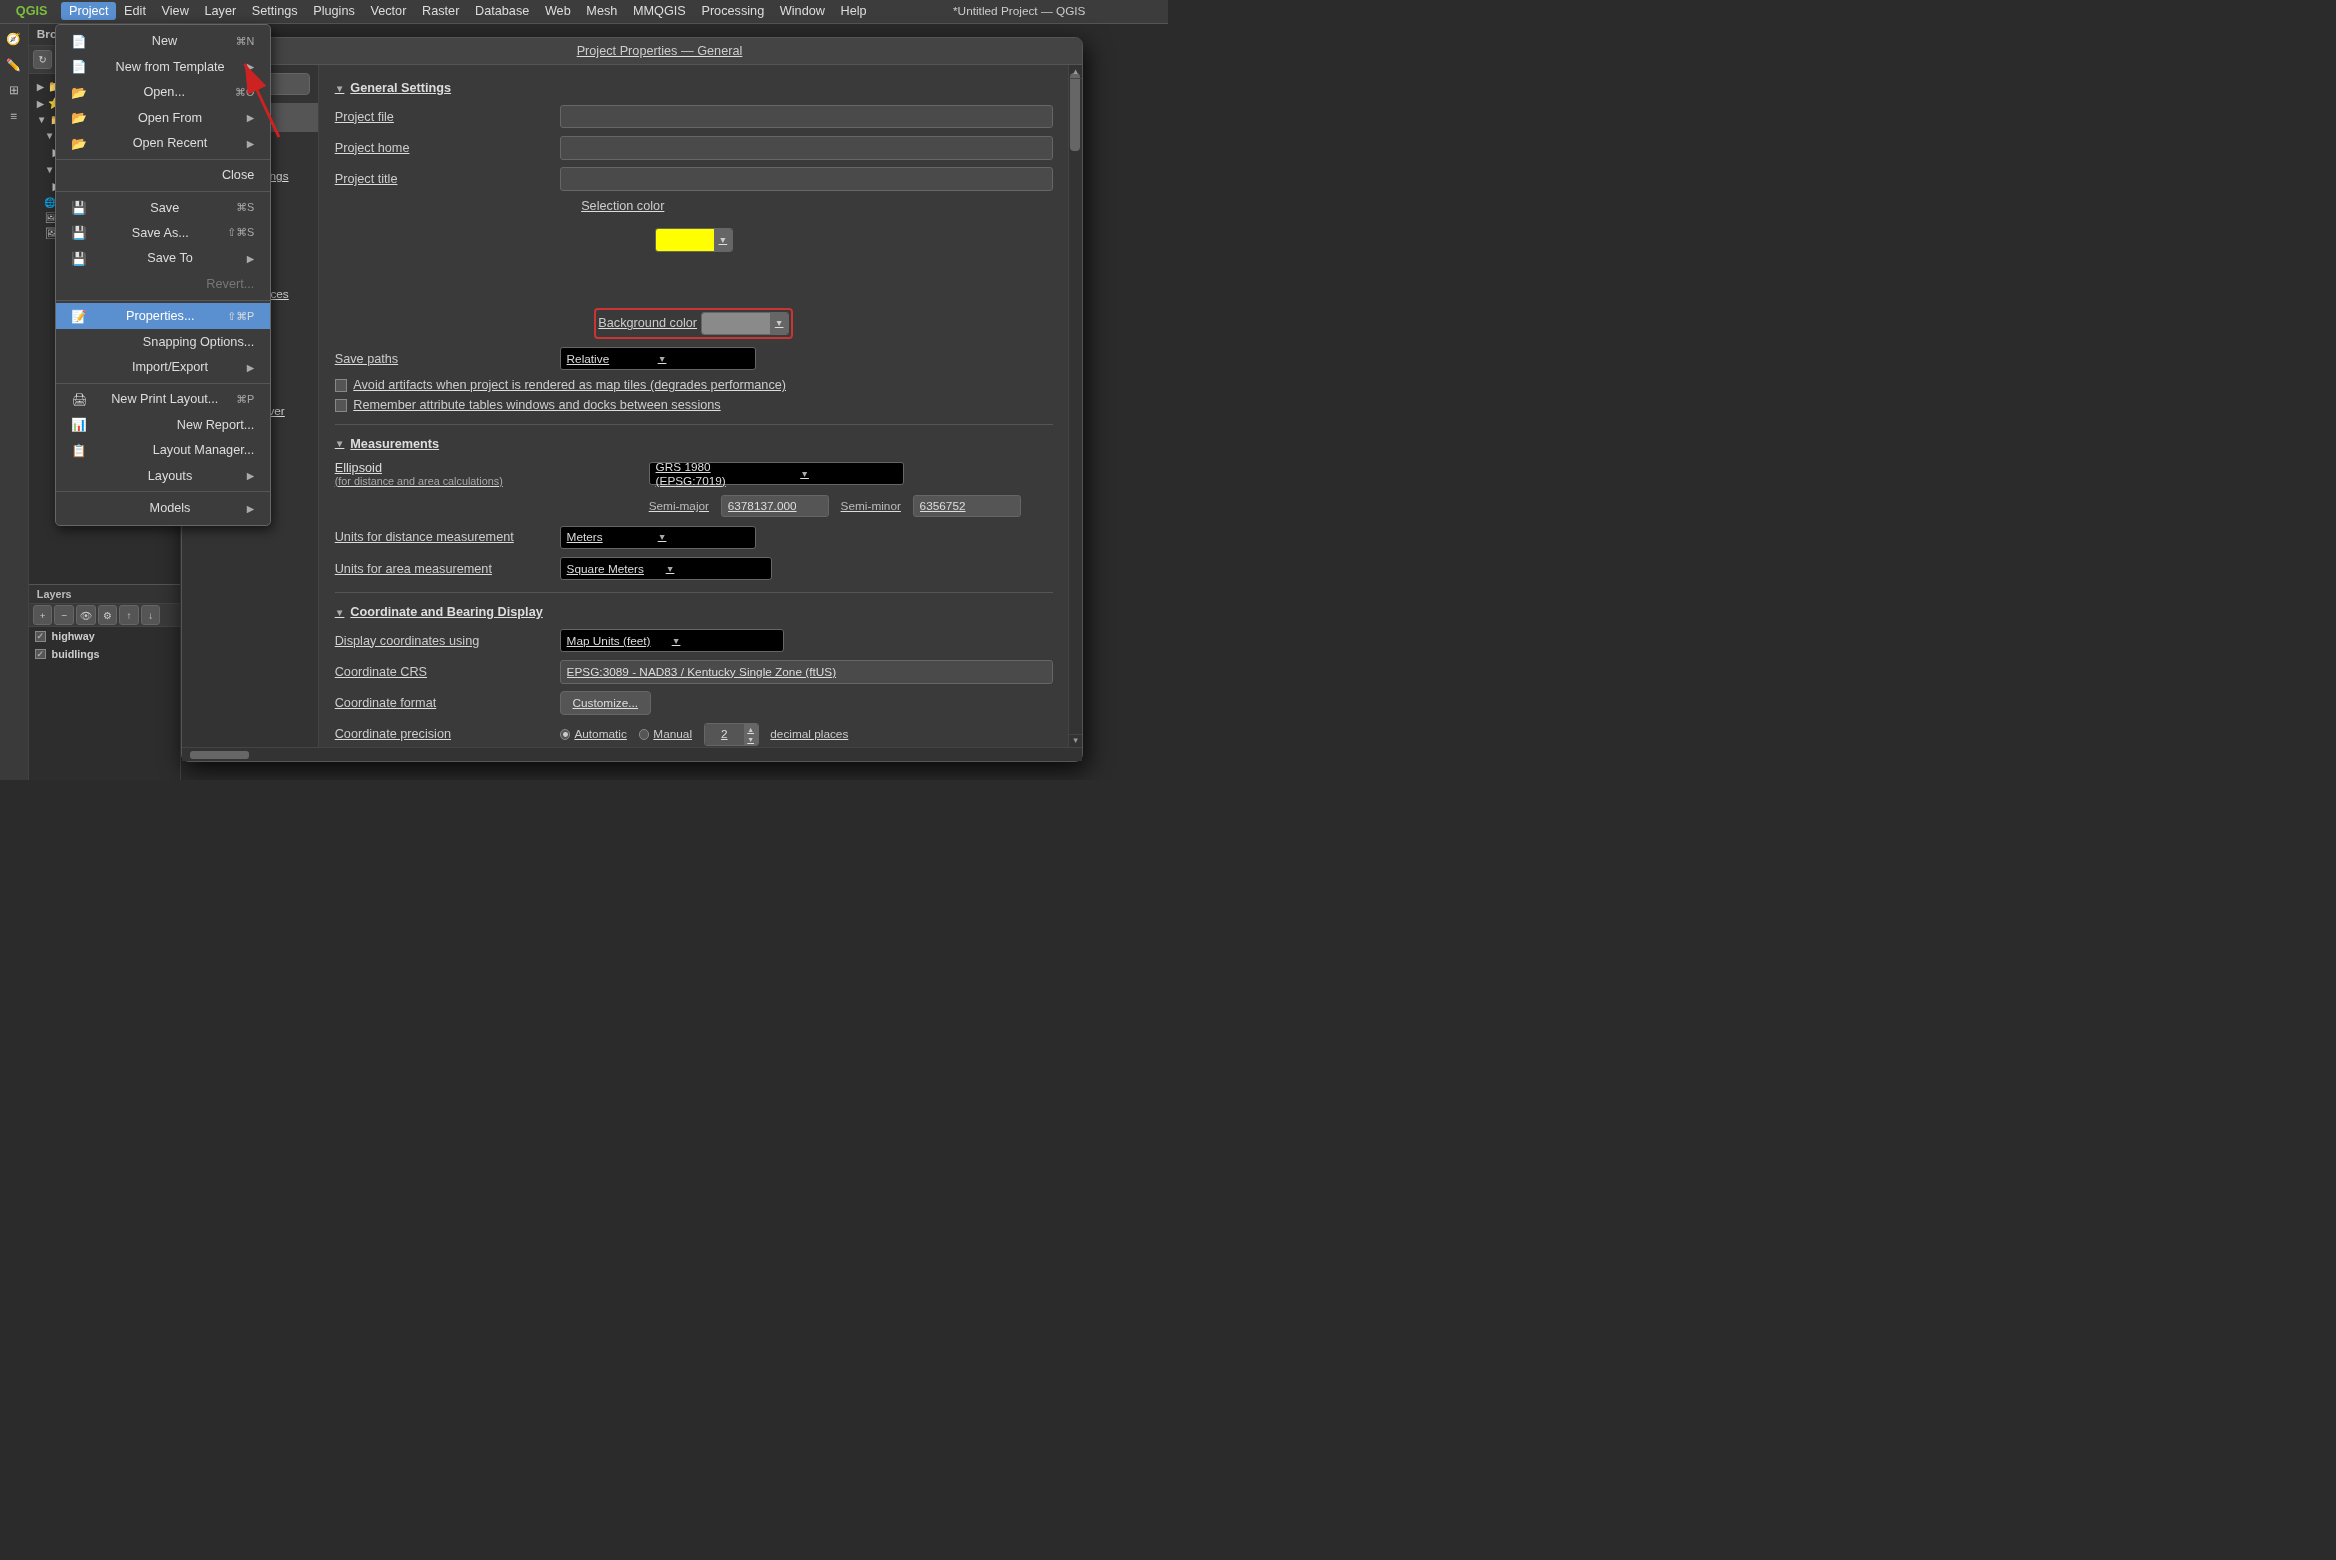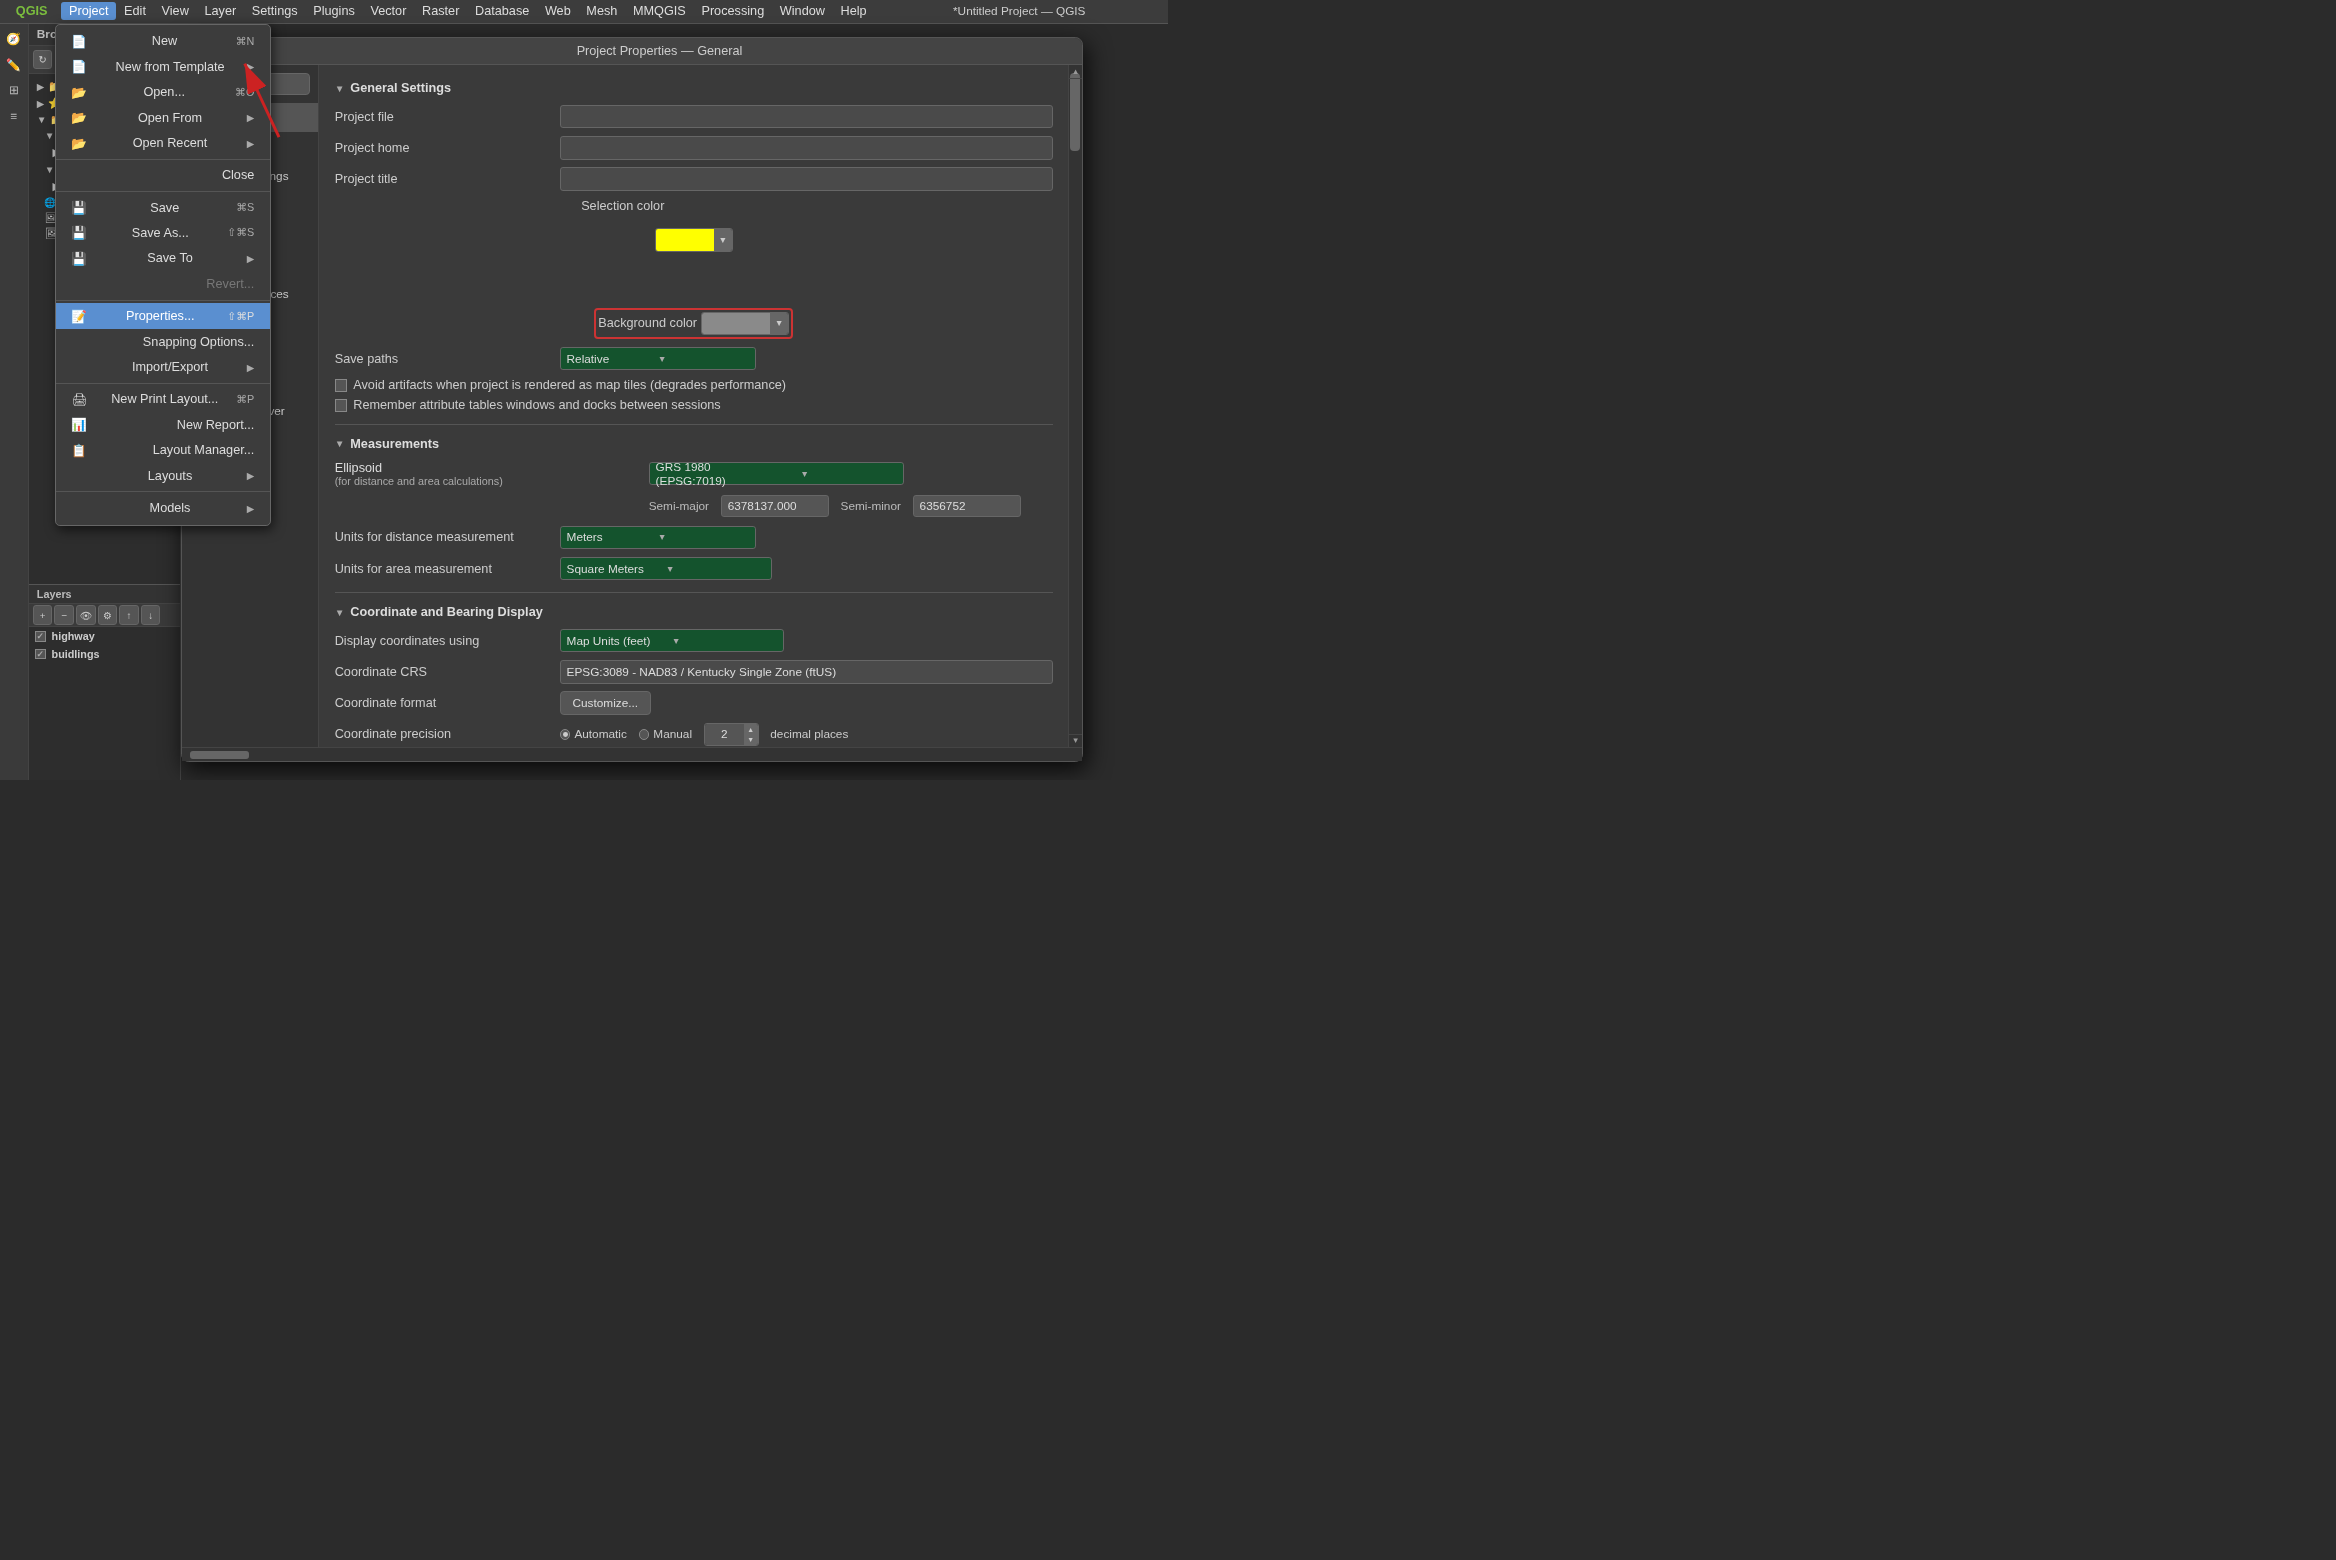--- a/index.html
+++ b/index.html
@@ -174,20 +174,21 @@
       left: 181px;
       width: 902px;
       height: 725px;
       background: #3a3a3a;
       border: 1px solid #555;
       border-radius: 7.8px;
       box-shadow: 3.9px 7.8px 23.5px rgba(0,0,0,0.8);
       display: flex;
       flex-direction: column;
       z-index: 50;
+      text-decoration: underline;
     }
     .dialog-titlebar {
       height: 27.4px;
       background: #444;
       border-radius: 7.8px 7.8px 0 0;
       display: flex;
       align-items: center;
       padding: 0 11.8px;
       border-bottom: 1px solid #555;
     }
@@ -301,21 +302,21 @@
       align-items: center;
       border: 2px solid #cc3333;
       border-radius: 3.9px;
       padding: 2px;
       gap: 3.9px;
       margin-top: 40px;
     }
     .bg-color-label { color: #ccc; font-size: 12.7px; white-space: nowrap; }
 
     .dropdown-select {
-      background: #14532d;
+      background: #000000;
       border: 1px solid #666;
       border-radius: 2.9px;
       color: #ddd;
       padding: 2px 5.9px;
       font-size: 11.8px;
       height: 23.5px;
       display: flex;
       align-items: center;
       justify-content: space-between;
       cursor: pointer;

